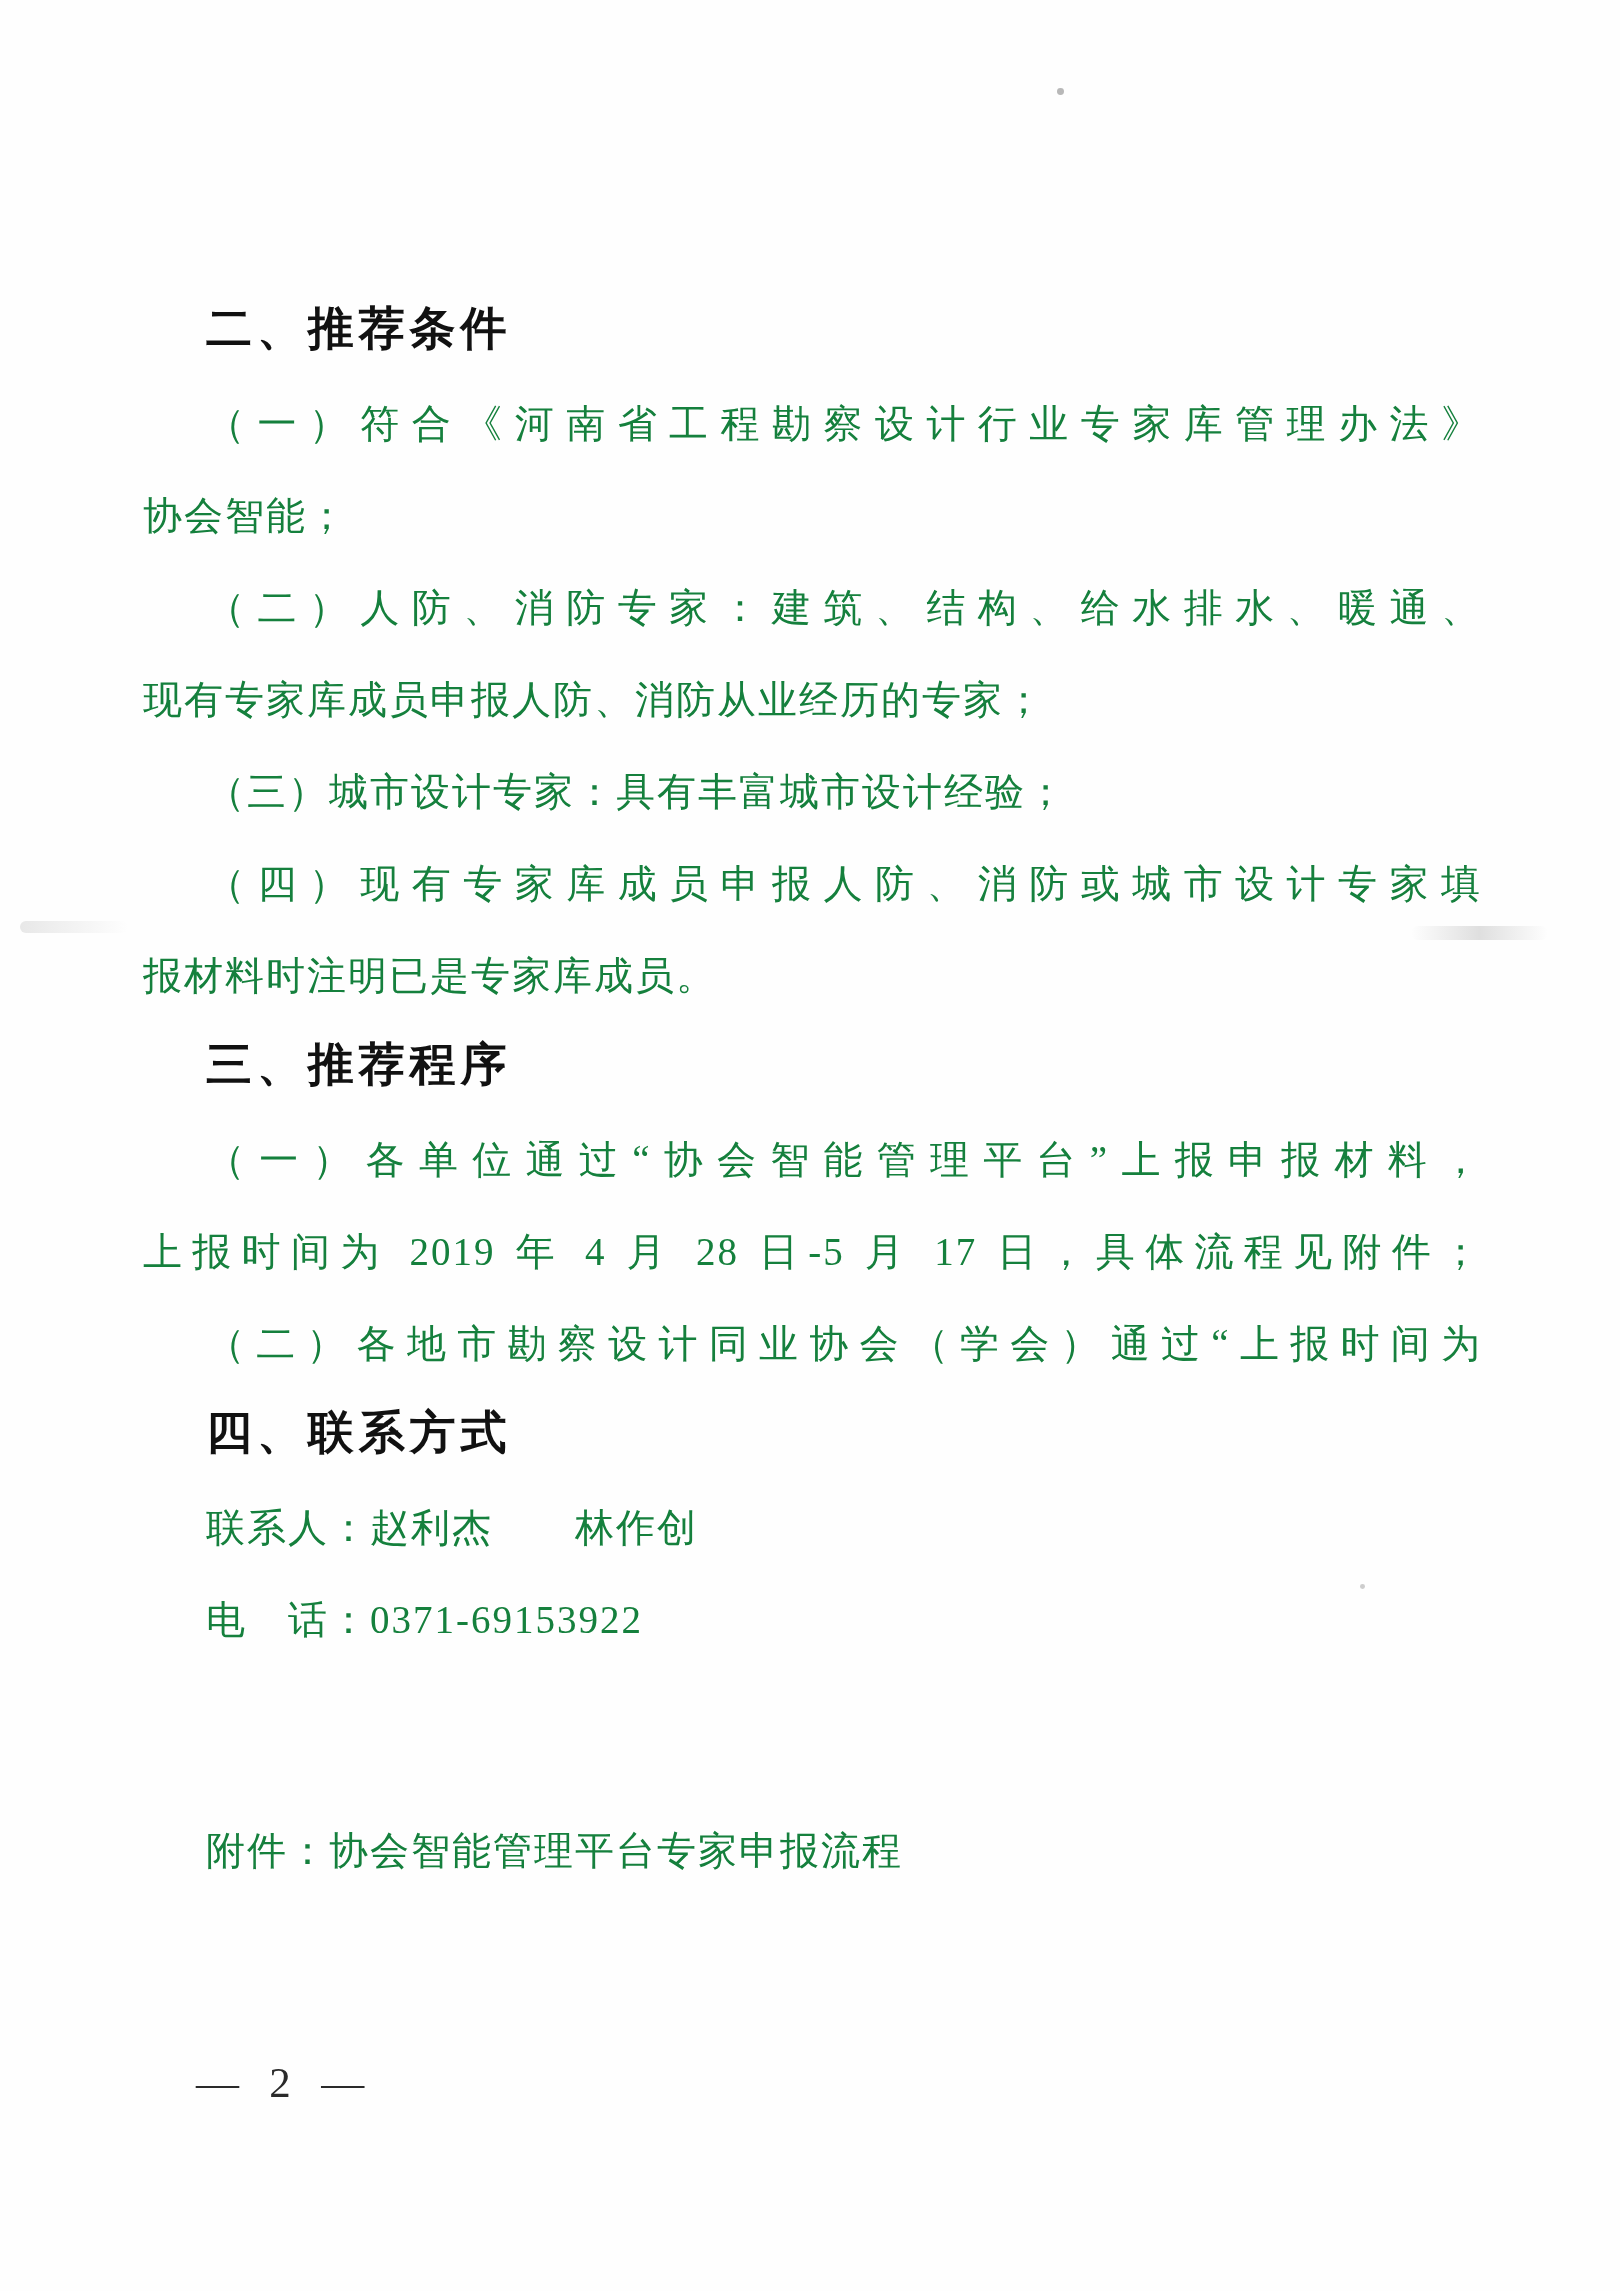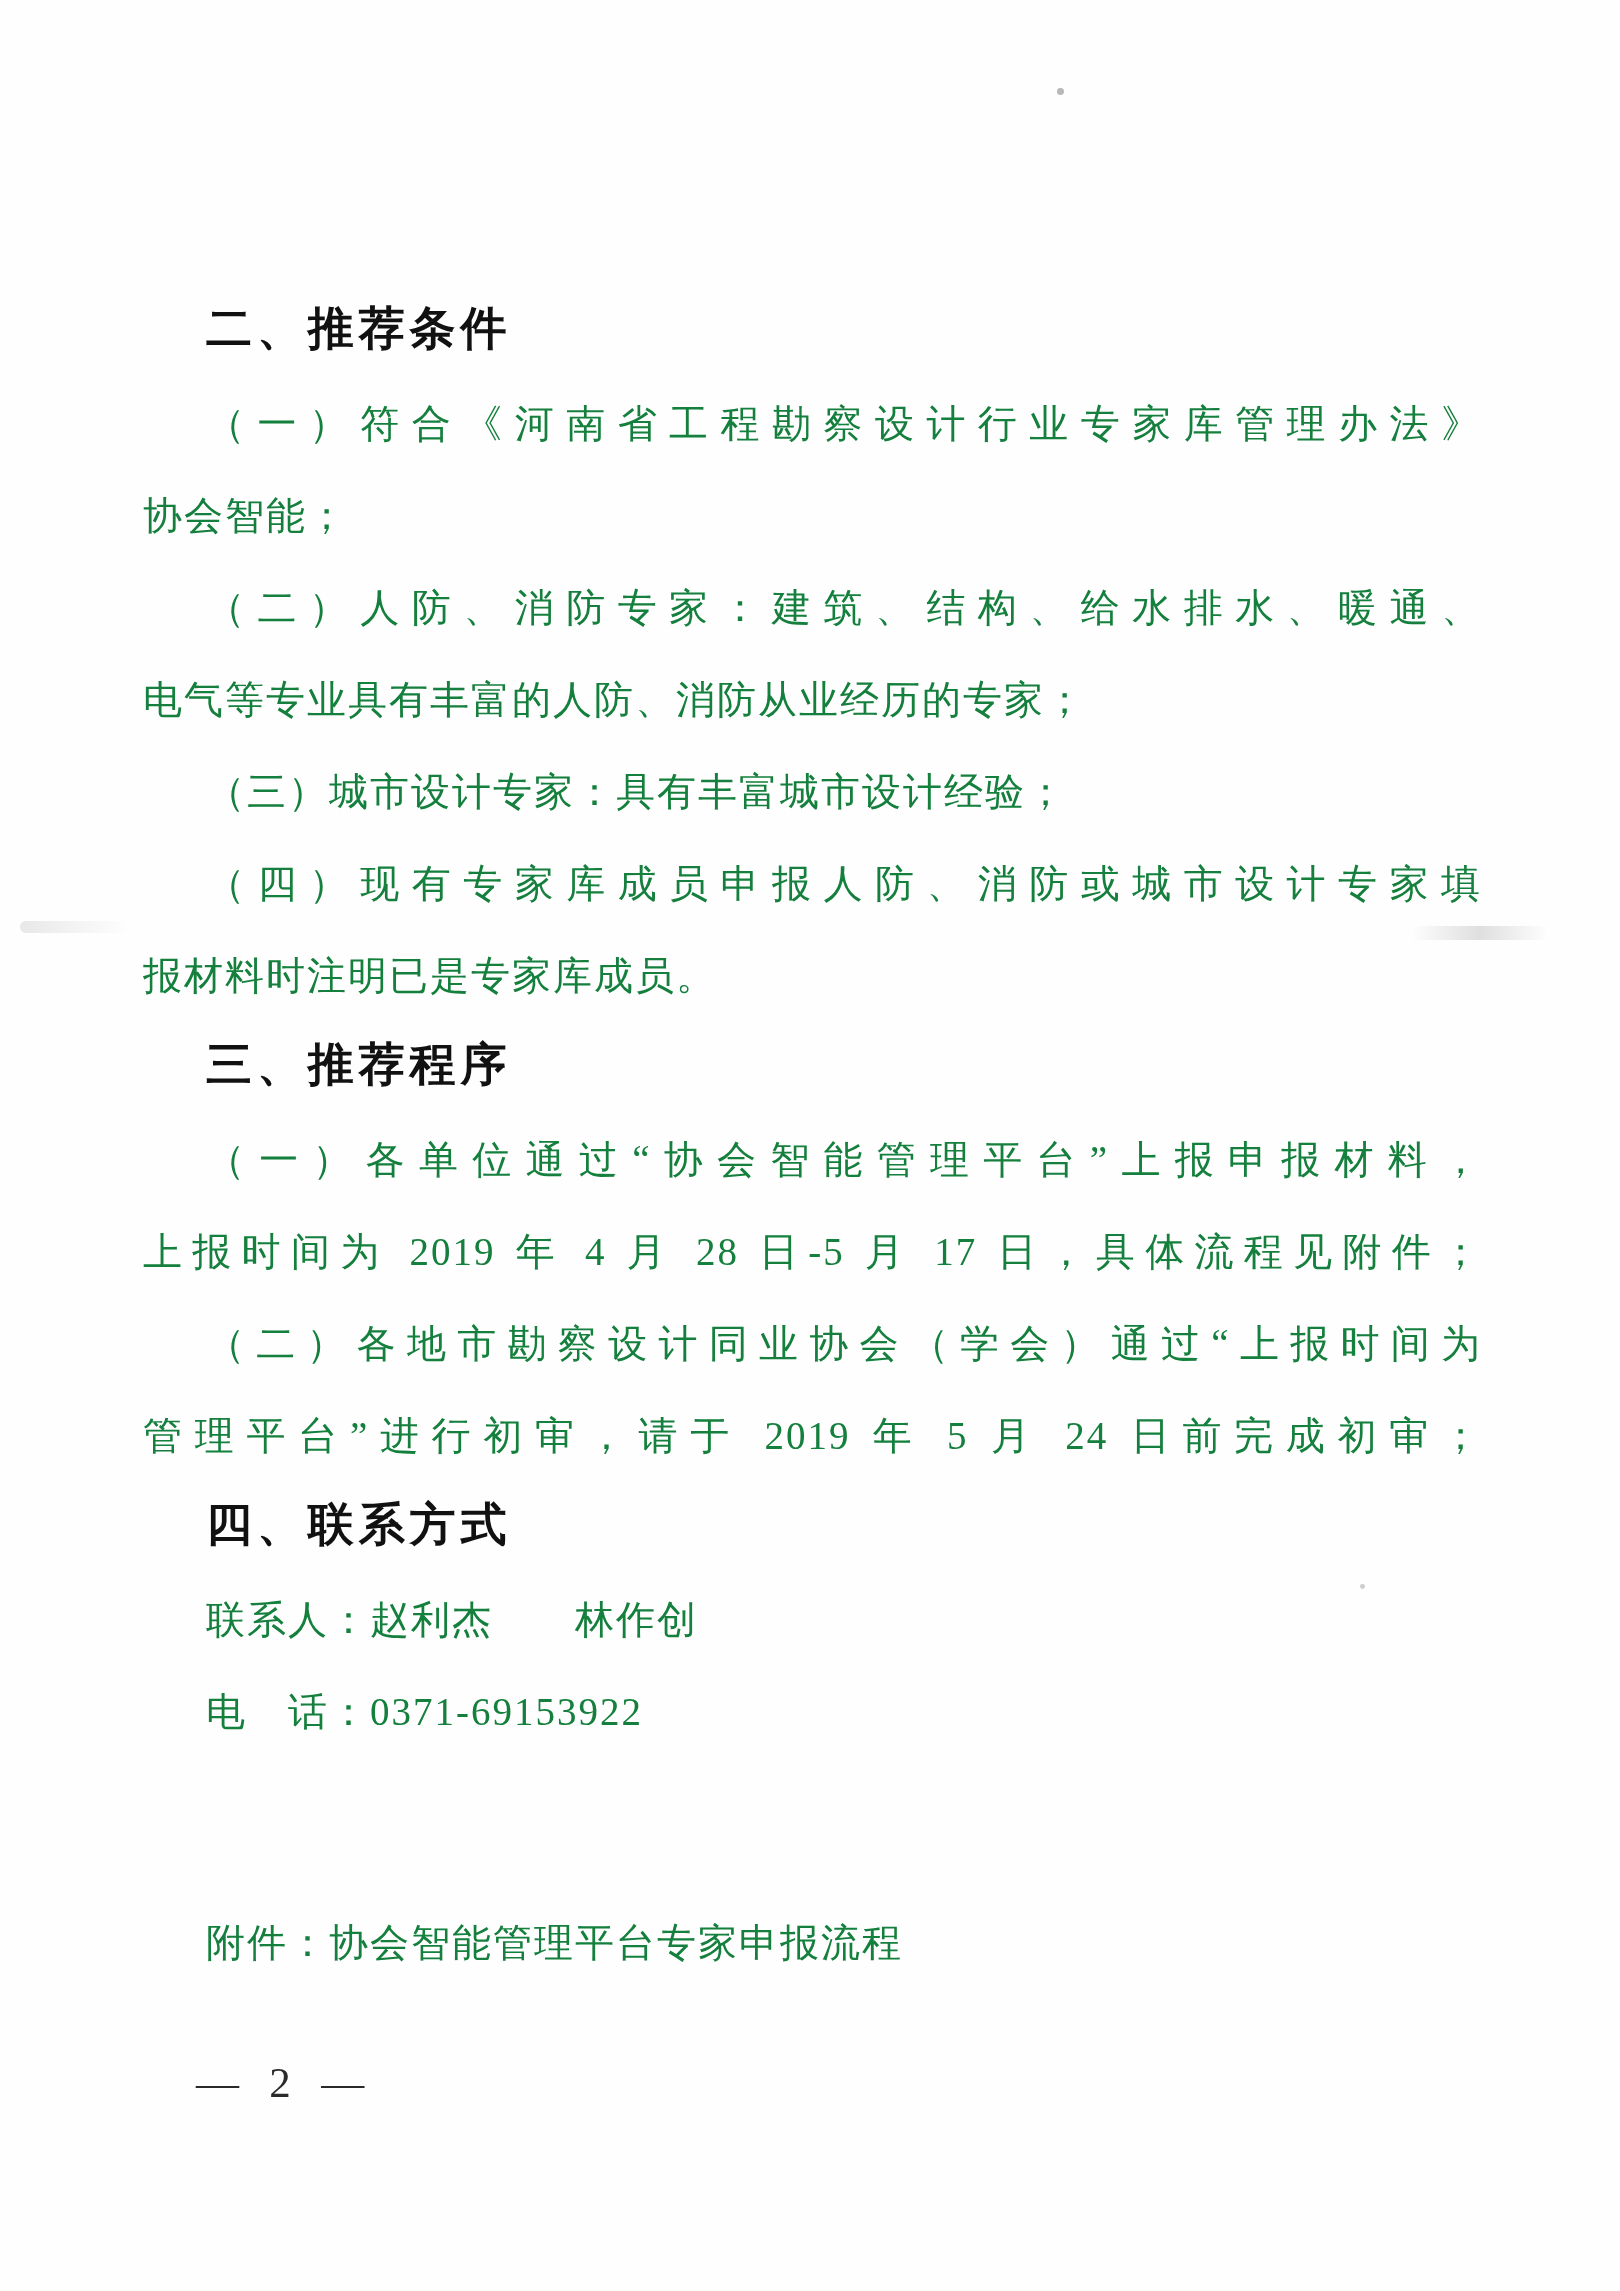--- a/index.html
+++ b/index.html
@@ -95,29 +95,28 @@
   <span class="artifact dot-1"></span>
   <span class="artifact streak-1"></span>
   <span class="artifact streak-2"></span>
   <span class="artifact dot-2"></span>
 
   <div class="content">
     <div class="line heading indent">二、推荐条件</div>
     <div class="line indent fill">（一）符合《河南省工程勘察设计行业专家库管理办法》</div>
     <div class="line">协会智能；</div>
     <div class="line indent fill">（二）人防、消防专家：建筑、结构、给水排水、暖通、</div>
-    <div class="line">电气等专业具有丰富的人防、消防从业经历的专家；</div>
+    <div class="line">现有专家库成员申报人防、消防从业经历的专家；</div>
     <div class="line indent">（三）城市设计专家：具有丰富城市设计经验；</div>
     <div class="line indent fill">（四）现有专家库成员申报人防、消防或城市设计专家填</div>
     <div class="line">报材料时注明已是专家库成员。</div>
     <div class="line heading indent">三、推荐程序</div>
     <div class="line indent fill">（一）各单位通过“协会智能管理平台”上报申报材料，</div>
     <div class="line fill">上报时间为 2019 年 4 月 28 日-5 月 17 日，具体流程见附件；</div>
     <div class="line indent fill">（二）各地市勘察设计同业协会（学会）通过“上报时间为</div>
-    <div class="line fill">管理平台”进行初审，请于 2019 年 5 月 24 日前完成初审；</div>
     <div class="line heading indent">四、联系方式</div>
     <div class="line indent">联系人：赵利杰　　林作创</div>
     <div class="line indent">电　话：0371-69153922</div>
     <div class="line indent attachment">附件：协会智能管理平台专家申报流程</div>
   </div>
 
   <div class="page-number">— 2 —</div>
 
 </div>
 

